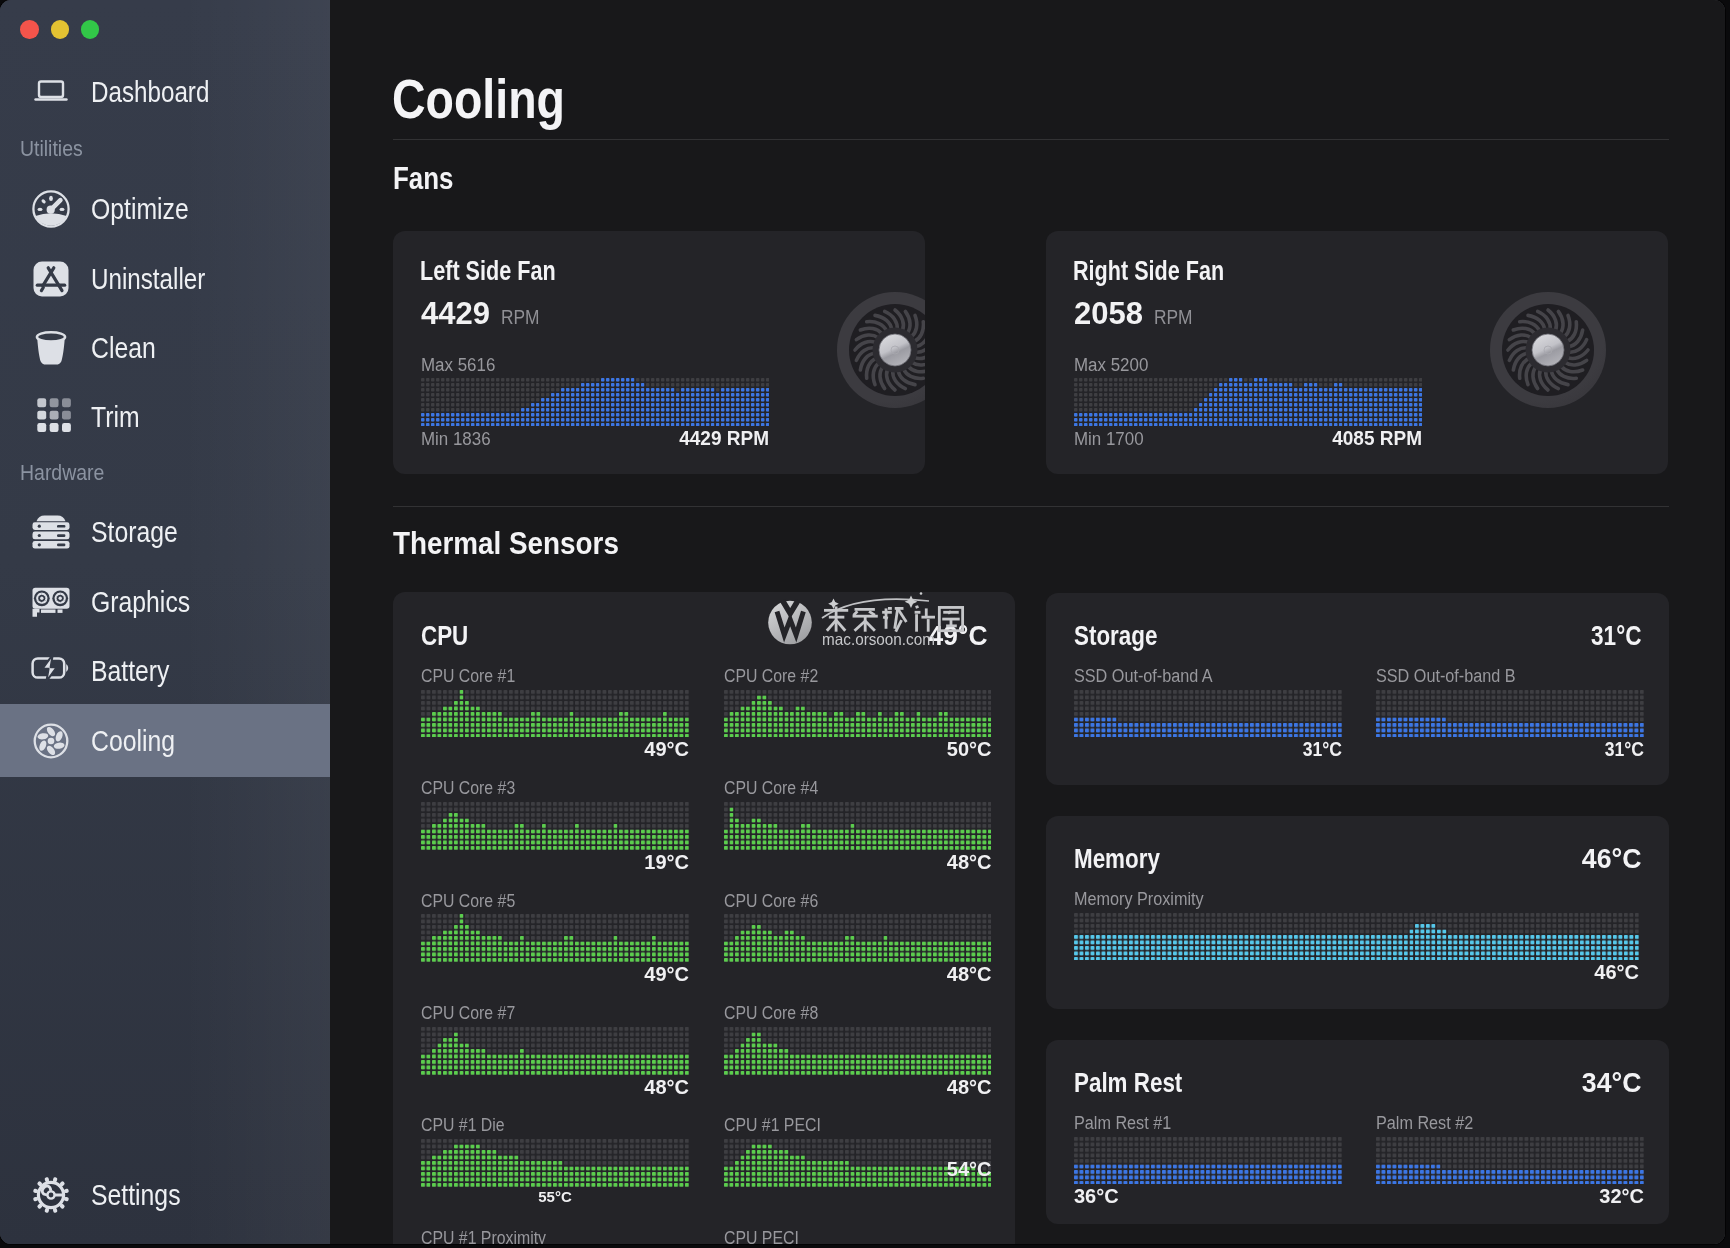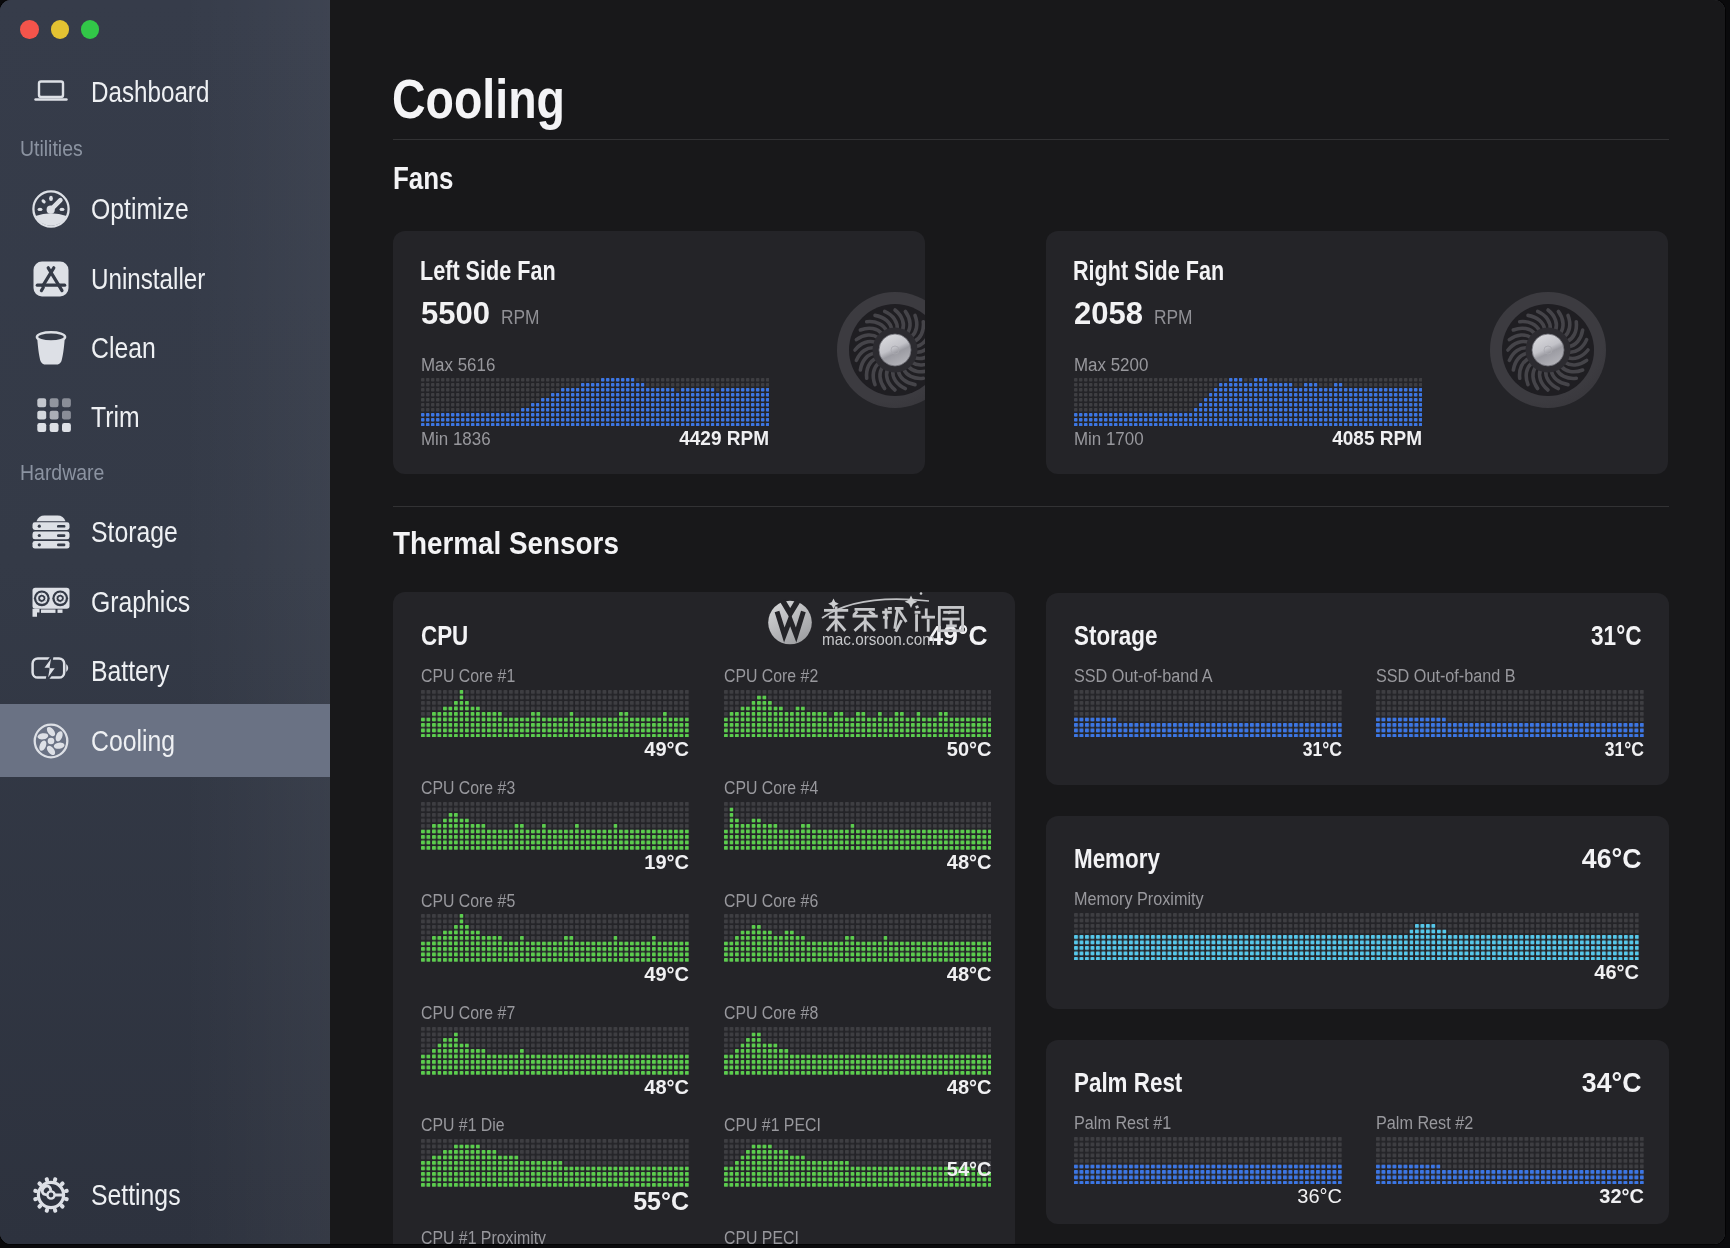--- a/index.html
+++ b/index.html
@@ -184,21 +184,21 @@
     </div>
 <div class="main">
 <div class="" style="position:absolute;line-height:1;font-size:56px;color:#f4f4f6;font-weight:700;left:62px;transform:scaleX(0.83);transform-origin:left;top:71.2px;">Cooling</div>
 <div class="hr" style="top:139px"></div>
 <div class="" style="position:absolute;line-height:1;font-size:32px;color:#f3f3f5;font-weight:700;left:62.5px;transform:scaleX(0.81);transform-origin:left;top:162.2px;">Fans</div>
 <div class="hr" style="top:506px"></div>
 <div class="" style="position:absolute;line-height:1;font-size:32px;color:#f3f3f5;font-weight:700;left:62.5px;transform:scaleX(0.87);transform-origin:left;top:526.9px;">Thermal Sensors</div>
 </div>
 <div class="card" style="left:393px;top:231px;width:532px;height:243px">
       <div class="" style="position:absolute;line-height:1;font-size:27px;color:#f3f3f5;font-weight:700;left:27px;transform:scaleX(0.8);transform-origin:left;top:26.6px;">Left Side Fan</div>
-      <div class="frow" style="left:28px;top:67.05px"><span class="fv">5500</span><span class="fu">RPM</span></div>
+      <div class="frow" style="left:28px;top:67.05px"><span class="fv">4429</span><span class="fu">RPM</span></div>
       <div class="" style="position:absolute;line-height:1;font-size:18px;color:#98989d;left:28px;transform:scaleX(0.94);transform-origin:left;top:124.8px;">Max 5616</div>
       <div class="abs" style="left:28px;top:147px">
         <svg class="ch " width="348.4" height="48.4" viewBox="0 0 348.4 48.4">
           <rect x="0" y="0" width="348.4" height="48.4" fill="url(#p0)"></rect>
           <rect x="0.0" y="35.0" width="98.4" height="13.4" fill="url(#p1)"></rect>
           <rect x="100.0" y="30.0" width="8.4" height="18.4" fill="url(#p1)"></rect>
           <rect x="110.0" y="25.0" width="8.4" height="23.4" fill="url(#p1)"></rect>
           <rect x="120.0" y="20.0" width="8.4" height="28.4" fill="url(#p1)"></rect>
           <rect x="130.0" y="15.0" width="8.4" height="33.4" fill="url(#p1)"></rect>
           <rect x="140.0" y="10.0" width="18.4" height="38.4" fill="url(#p1)"></rect>
@@ -517,21 +517,21 @@
           <rect x="0.0" y="22.0" width="9.4" height="25.9" fill="url(#p3)"></rect>
           <rect x="11.0" y="16.5" width="9.4" height="31.4" fill="url(#p3)"></rect>
           <rect x="22.0" y="11.0" width="9.4" height="36.9" fill="url(#p3)"></rect>
           <rect x="33.0" y="5.5" width="25.9" height="42.4" fill="url(#p3)"></rect>
           <rect x="60.5" y="11.0" width="14.9" height="36.9" fill="url(#p3)"></rect>
           <rect x="77.0" y="16.5" width="20.4" height="31.4" fill="url(#p3)"></rect>
           <rect x="99.0" y="22.0" width="42.4" height="25.9" fill="url(#p3)"></rect>
           <rect x="143.0" y="27.5" width="124.9" height="20.4" fill="url(#p3)"></rect>
         </svg>
       </div>
-      <div style="position:absolute;line-height:1;font-size:25px;color:#f0f0f2;font-weight:700;left:28.0px;width:268px;text-align:right;top:596.9px;">55°C</div>
+      <div style="position:absolute;line-height:1;font-size:15px;color:#f0f0f2;font-weight:700;left:28.0px;width:268px;text-align:center;top:596.9px;">55°C</div>
       <div class="lab" style="position:absolute;line-height:1;font-size:18px;color:#98989d;left:330.5px;transform:scaleX(0.88);transform-origin:left;top:524.4px;">CPU #1 PECI</div>
       <div class="abs" style="left:330.5px;top:547.1px">
         <svg class="ch " width="267.9" height="47.9" viewBox="0 0 267.9 47.9">
           <rect x="0" y="0" width="267.9" height="47.9" fill="url(#p2)"></rect>
           <rect x="0.0" y="27.5" width="9.4" height="20.4" fill="url(#p3)"></rect>
           <rect x="11.0" y="22.0" width="3.9" height="25.9" fill="url(#p3)"></rect>
           <rect x="16.5" y="16.5" width="3.9" height="31.4" fill="url(#p3)"></rect>
           <rect x="22.0" y="11.0" width="3.9" height="36.9" fill="url(#p3)"></rect>
           <rect x="27.5" y="5.5" width="20.4" height="42.4" fill="url(#p3)"></rect>
           <rect x="49.5" y="11.0" width="14.9" height="36.9" fill="url(#p3)"></rect>
@@ -586,21 +586,21 @@
 <div class="card" style="left:1046px;top:1040px;width:623px;height:184px">
       <div class="" style="position:absolute;line-height:1;font-size:28px;color:#f3f3f5;font-weight:700;left:28px;transform:scaleX(0.8);transform-origin:left;top:29.3px;">Palm Rest</div>
       <div class="" style="position:absolute;line-height:1;font-size:27.5px;color:#f3f3f5;font-weight:700;right:28px;text-align:right;transform:scaleX(0.97);transform-origin:right;top:29.0px;">34°C</div>
       <div class="lab" style="position:absolute;line-height:1;font-size:18px;color:#98989d;left:28px;transform:scaleX(0.9);transform-origin:left;top:73.8px;">Palm Rest #1</div>
       <div class="abs" style="left:28px;top:96.5px">
         <svg class="ch " width="267.9" height="47.9" viewBox="0 0 267.9 47.9">
           <rect x="0" y="0" width="267.9" height="47.9" fill="url(#p2)"></rect>
           <rect x="0.0" y="27.5" width="267.9" height="20.4" fill="url(#p4)"></rect>
         </svg>
       </div>
-      <div style="position:absolute;line-height:1;font-size:20px;color:#f0f0f2;font-weight:400;left:28px;width:268px;text-align:right;top:146.3px;">36°C</div>
+      <div style="position:absolute;line-height:1;font-size:20px;color:#f0f0f2;font-weight:700;left:28px;width:268px;top:146.3px;">36°C</div>
       <div class="lab" style="position:absolute;line-height:1;font-size:18px;color:#98989d;left:330px;transform:scaleX(0.9);transform-origin:left;top:73.8px;">Palm Rest #2</div>
       <div class="abs" style="left:330px;top:96.5px">
         <svg class="ch " width="267.9" height="47.9" viewBox="0 0 267.9 47.9">
           <rect x="0" y="0" width="267.9" height="47.9" fill="url(#p2)"></rect>
           <rect x="0.0" y="27.5" width="64.4" height="20.4" fill="url(#p4)"></rect>
           <rect x="66.0" y="33.0" width="201.9" height="14.9" fill="url(#p4)"></rect>
         </svg>
       </div>
       <div style="position:absolute;line-height:1;font-size:20px;color:#f0f0f2;font-weight:700;left:330px;width:268px;text-align:right;top:146.3px;">32°C</div>
     </div>

